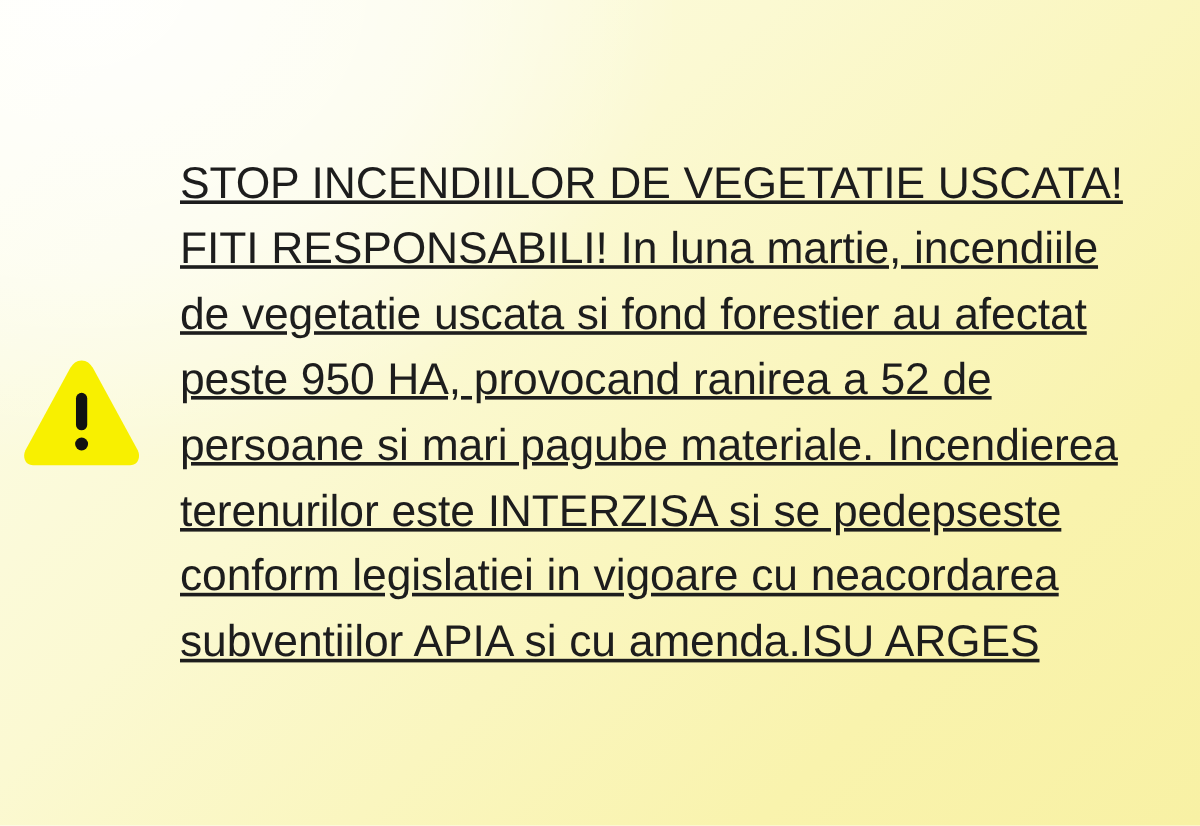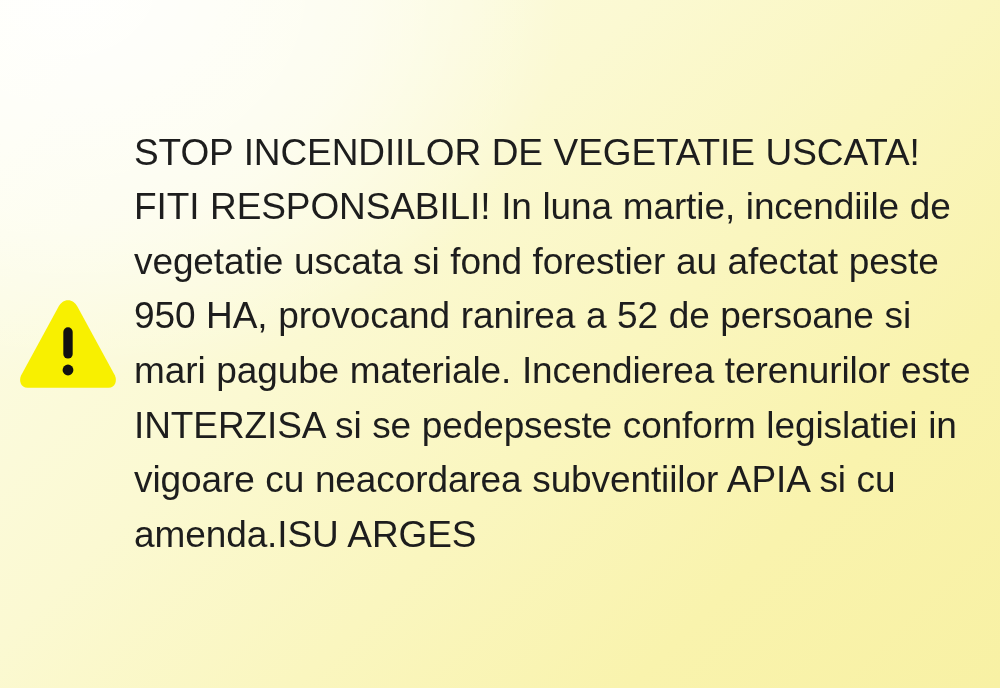--- a/index.html
+++ b/index.html
@@ -49,28 +49,29 @@
     width: 104px;
     height: 104px;
   }
   .message-wrap {
     position: relative;
     z-index: 2;
     flex: 1 1 auto;
     padding-right: 18px;
   }
   .message-text {
-    margin: 0;
+    margin: 16px;
     font-family: "Liberation Sans", sans-serif;
     font-size: 37px;
     line-height: 1.475;
     letter-spacing: -0.1px;
     color: #1d1d1d;
     font-weight: 400;
     word-spacing: 0.5px;
+    text-decoration: underline;
   }
 </style>
 </head>
 <body>
 
 <div id="alert-banner">
 
   <div class="warn-wrap">
     <svg class="warn-icon" viewBox="0 0 100 100" aria-hidden="true">
       <path d="M50 8 C54 8 57 10.5 59 14 L95 80 C97.5 85 95.5 92 89 92 L11 92 C4.5 92 2.5 85 5 80 L41 14 C43 10.5 46 8 50 8 Z" fill="#f8f000"></path>

